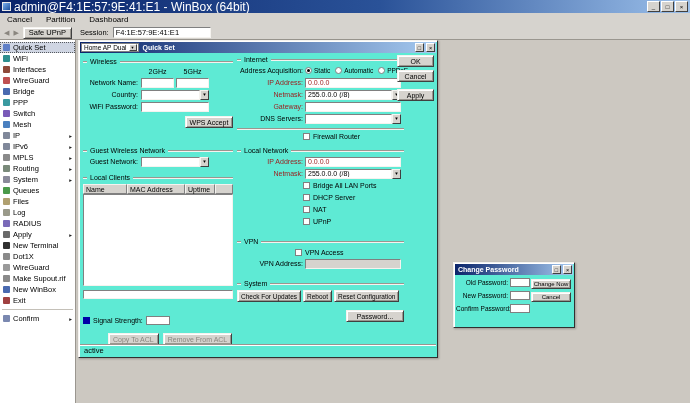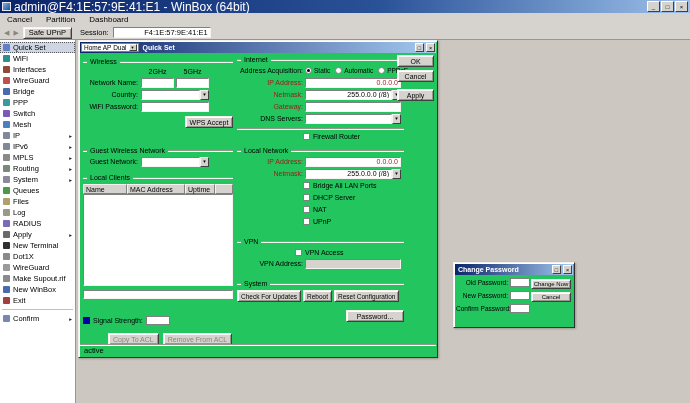--- a/index.html
+++ b/index.html
@@ -1,20 +1,20 @@
 <!DOCTYPE html>
 <html><head>
 <meta charset="utf-8">
 <style>
   * { margin:0; padding:0; box-sizing:border-box; font-family:"Liberation Sans",sans-serif; }
   html,body { width:690px; height:403px; overflow:hidden; }
   body { position:relative; background:#ccc8c1; font-size:7.5px; color:#000; }
   .pushbtn { background:#d6d3ce; border:1px solid; border-color:#f5f3ef #404040 #404040 #f5f3ef; box-shadow:inset 1px 1px 0 #fff, inset -1px -1px 0 #9a968f; font-size:7px; display:flex; align-items:center; justify-content:center; height:12px; white-space:nowrap; color:#000; }
   .pushbtn.disabled { color:#8a867f; }
-  .input { height:10px; background:#fff; border:1px solid; border-color:#808080 #f5f3ef #f5f3ef #808080; font-size:7px; padding:0 2px; color:#000;text-align:right; }
+  .input { height:10px; background:#fff; border:1px solid; border-color:#808080 #f5f3ef #f5f3ef #808080; font-size:7px; padding:0 2px; color:#000; }
   .input.dim { background:#d6d3ce; }
   .combo-arrow { width:9px; height:10px; background:#d6d3ce; border:1px solid; border-color:#f5f3ef #404040 #404040 #f5f3ef; font-size:4.5px; display:flex; align-items:center; justify-content:center; }
   .checkbox { width:7px; height:7px; background:#fff; border:1px solid #808080; flex:0 0 7px; }
   .radio { width:7px; height:7px; background:#fff; border:1px solid #808080; border-radius:50%; flex:0 0 7px; position:relative; }
   .radio.checked::after { content:""; position:absolute; left:1px; top:1px; width:3px; height:3px; border-radius:50%; background:#000; }
 
   
   .titlebar { position:absolute; left:0; top:0; width:690px; height:13px; background:linear-gradient(90deg,#0a246a 0%,#2a5298 55%,#9cc0ea 100%); display:flex; align-items:center; padding:0 2px; color:#fff; }
   .app-icon { width:9px; height:9px; background:linear-gradient(135deg,#7db1ef,#1b4f9c); border:1px solid #e8e8e8; margin-right:3px; flex:0 0 9px; }
   .titlebar-title { flex:1; font-size:12px; white-space:nowrap; }
@@ -31,21 +31,21 @@
   
   .sidebar { position:absolute; left:0; top:40px; width:76px; height:363px; background:#fff; border-right:1px solid #9a968f; padding-top:2px; }
   .side-item { height:11px; display:flex; align-items:center; gap:3px; padding:0 3px; font-size:7.5px; cursor:default; white-space:nowrap; }
   .side-item.selected { background:#cfd5e2; outline:1px dotted #55595e; outline-offset:-1px; }
   .side-icon { width:7px; height:7px; flex:0 0 7px; border-radius:1px; }
   .side-label { flex:1; overflow:hidden; }
   .side-arrow { font-size:5.5px; color:#222; }
   .side-sep { height:1px; background:#c4c0b8; margin:3px 2px; }
 
   
-  .window { position:absolute; background:#22c55e; border:1px solid; border-color:#f5f3ef #303030 #303030 #f5f3ef; box-shadow:inset 1px 1px 0 #fff, 1px 1px 2px rgba(0,0,0,.25); }
+  .window { position:absolute; background:#5eead4; border:1px solid; border-color:#f5f3ef #303030 #303030 #f5f3ef; box-shadow:inset 1px 1px 0 #fff, 1px 1px 2px rgba(0,0,0,.25); }
   .win-tbar { height:11px; margin:1px; background:linear-gradient(90deg,#0a246a,#a6caf0); display:flex; align-items:center; gap:2px; padding:0 1px; }
   .win-title { flex:1; color:#fff; font-size:7px; font-weight:bold; white-space:nowrap; padding-left:2px; }
   .win-btn { width:9px; height:9px; background:#d6d3ce; border:1px solid; border-color:#fff #404040 #404040 #fff; font-size:5.5px; display:flex; align-items:center; justify-content:center; color:#000; flex:0 0 9px; }
   .mode-combo { height:9px; background:#fff; border:1px solid #808080; display:flex; align-items:center; font-size:6.5px; padding-left:2px; color:#000; }
   .mode-combo .mc-arrow { width:8px; height:7px; background:#d6d3ce; border:1px solid; border-color:#fff #404040 #404040 #fff; font-size:4px; display:flex; align-items:center; justify-content:center; margin-left:2px; margin-right:1px; }
 
   #quickset { left:78px; top:40px; width:360px; height:318px; }
   .qs-content { position:absolute; left:1px; top:12px; right:1px; bottom:13px; overflow:hidden; }
   .qs-status { position:absolute; left:1px; right:1px; bottom:1px; height:12px; border-top:1px solid #9a968f; box-shadow:0 1px 0 #fff inset; display:flex; align-items:center; padding-left:4px; font-size:7.5px; }
 

